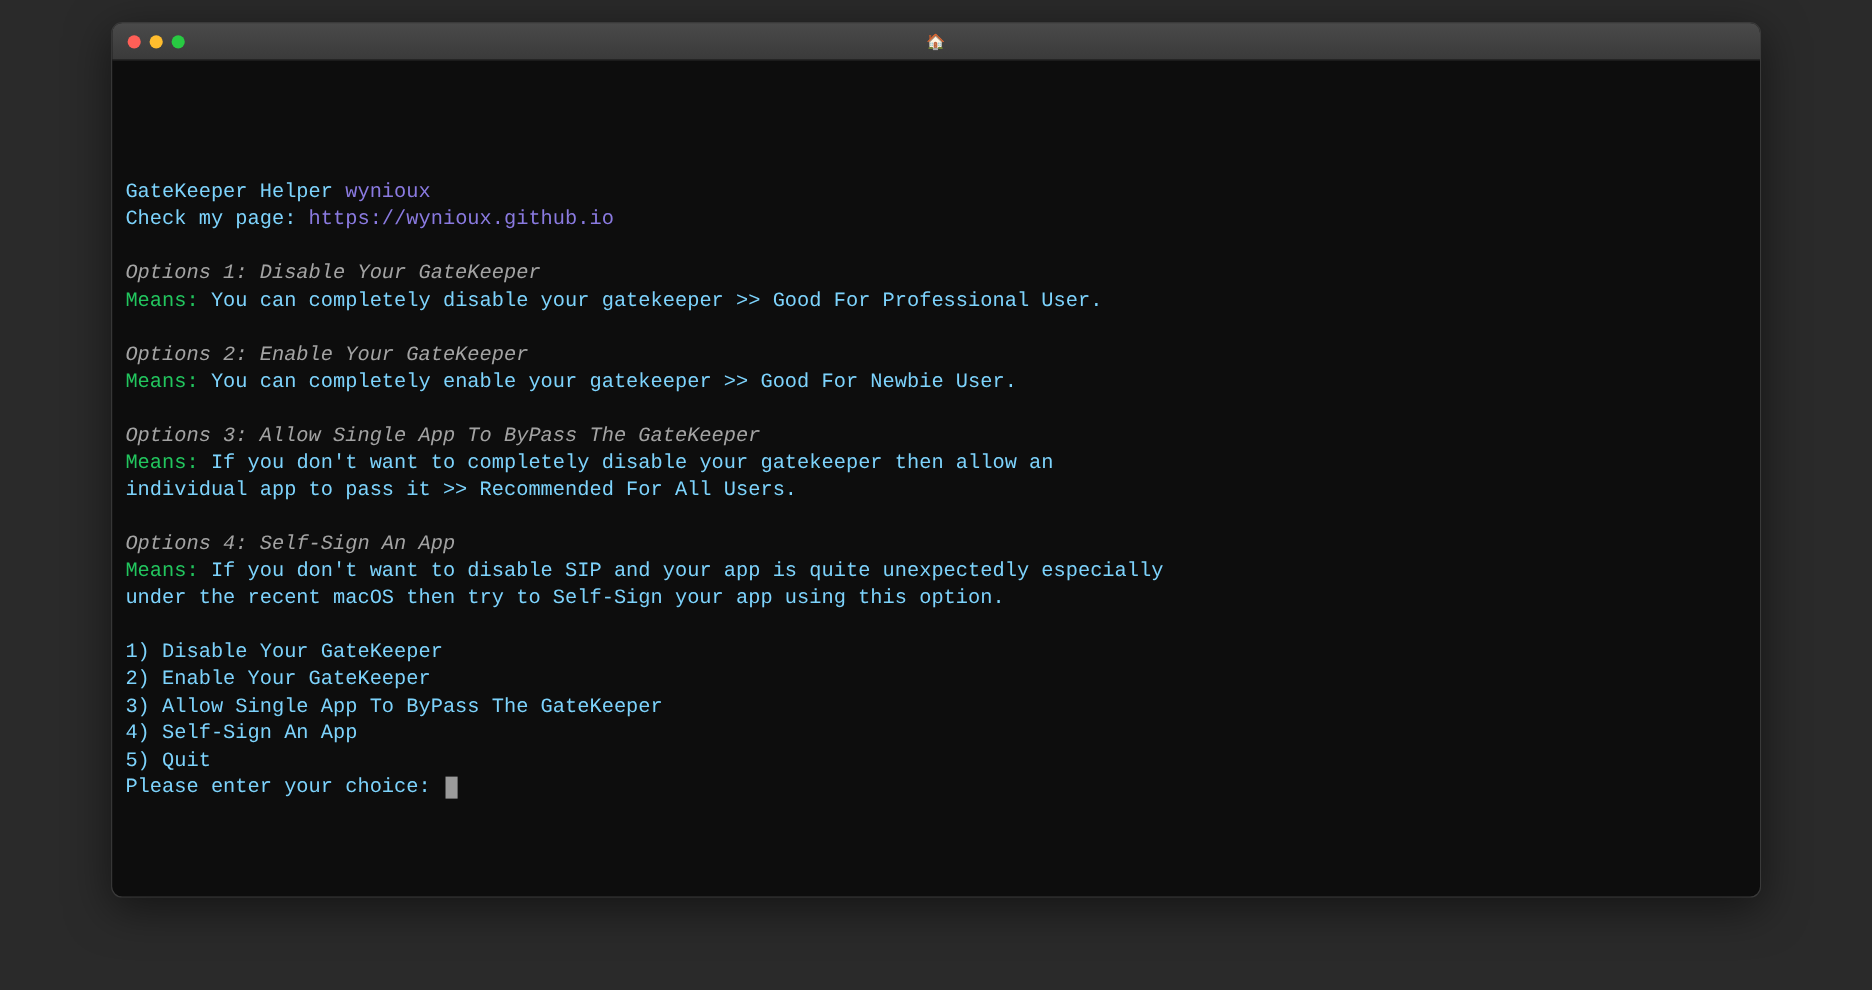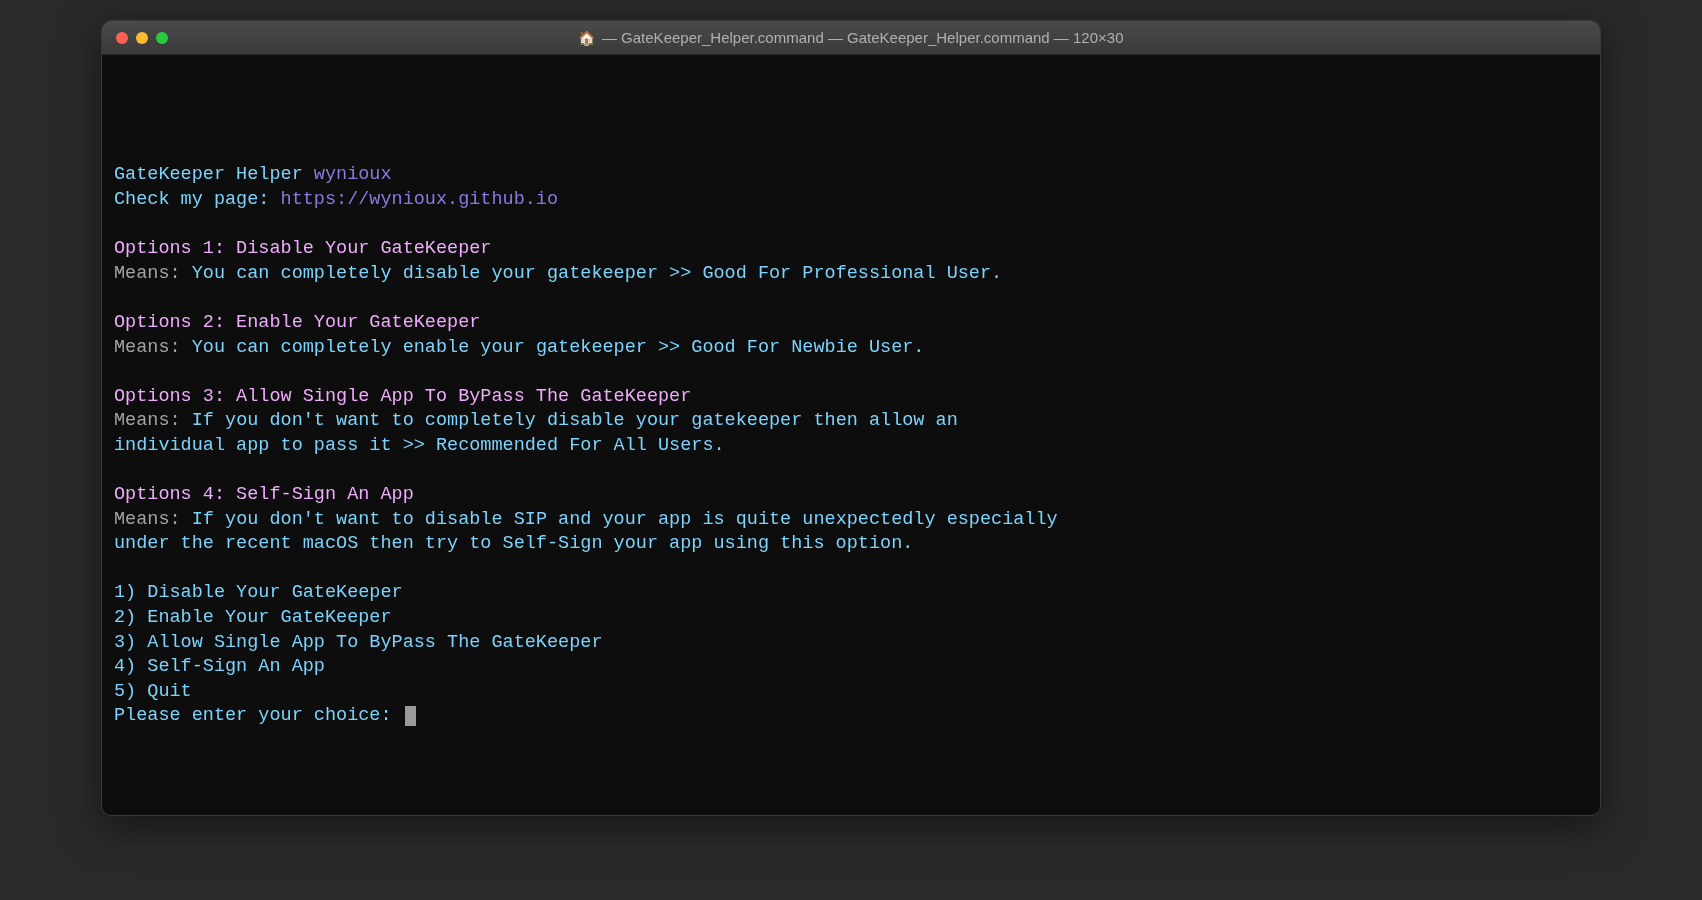--- a/index.html
+++ b/index.html
@@ -62,22 +62,22 @@
     }
     .terminal-content {
       padding: 10px 12px 30px 12px;
       font-family: "Menlo", "Monaco", "Courier New", monospace;
       font-size: 18.5px;
       line-height: 1.33;
       color: #e8e8e8;
       min-height: 760px;
       white-space: pre;
     }
-    .c-green { color: #f0abfc; }
-    .c-red { color: #a3a3a3; }
+    .c-green { color: #a3a3a3; font-style: italic; }
+    .c-red { color: #22c55e; }
     .c-purple { color: #8a7ae0; text-align: center; }
     .c-white { color: #7dd3fc; }
     .cursor {
       display: inline-block;
       width: 11px;
       height: 20px;
       background: #9a9a9a;
       vertical-align: text-bottom;
       margin-left: 2px;
     }
@@ -88,17 +88,16 @@
 
 <div class="terminal-window">
   <div class="title-bar">
     <div class="traffic-lights">
       <div class="traffic-light red"></div>
       <div class="traffic-light yellow"></div>
       <div class="traffic-light green"></div>
     </div>
     <div class="title-text">
       <span class="home-icon">🏠</span>
-      <span> — GateKeeper_Helper.command — GateKeeper_Helper.command — 120×30</span>
     </div>
   </div>
   <div class="terminal-content"><span class="line">&nbsp;</span><span class="line">&nbsp;</span><span class="line">&nbsp;</span><span class="line">&nbsp;</span><span class="line"><span class="c-white">GateKeeper Helper </span><span class="c-purple">wynioux</span></span><span class="line"><span class="c-white">Check my page: </span><span class="c-purple">https://wynioux.github.io</span></span><span class="line">&nbsp;</span><span class="line"><span class="c-green">Options 1: Disable Your GateKeeper</span></span><span class="line"><span class="c-red">Means:</span><span class="c-white"> You can completely disable your gatekeeper &gt;&gt; Good For Professional User.</span></span><span class="line">&nbsp;</span><span class="line"><span class="c-green">Options 2: Enable Your GateKeeper</span></span><span class="line"><span class="c-red">Means:</span><span class="c-white"> You can completely enable your gatekeeper &gt;&gt; Good For Newbie User.</span></span><span class="line">&nbsp;</span><span class="line"><span class="c-green">Options 3: Allow Single App To ByPass The GateKeeper</span></span><span class="line"><span class="c-red">Means:</span><span class="c-white"> If you don't want to completely disable your gatekeeper then allow an</span></span><span class="line"><span class="c-white">individual app to pass it &gt;&gt; Recommended For All Users.</span></span><span class="line">&nbsp;</span><span class="line"><span class="c-green">Options 4: Self-Sign An App</span></span><span class="line"><span class="c-red">Means:</span><span class="c-white"> If you don't want to disable SIP and your app is quite unexpectedly especially</span></span><span class="line"><span class="c-white">under the recent macOS then try to Self-Sign your app using this option.</span></span><span class="line">&nbsp;</span><span class="line"><span class="c-white">1) Disable Your GateKeeper</span></span><span class="line"><span class="c-white">2) Enable Your GateKeeper</span></span><span class="line"><span class="c-white">3) Allow Single App To ByPass The GateKeeper</span></span><span class="line"><span class="c-white">4) Self-Sign An App</span></span><span class="line"><span class="c-white">5) Quit</span></span><span class="line"><span class="c-white">Please enter your choice: </span><span class="cursor"></span></span></div>
 </div>
 
 </body></html>

